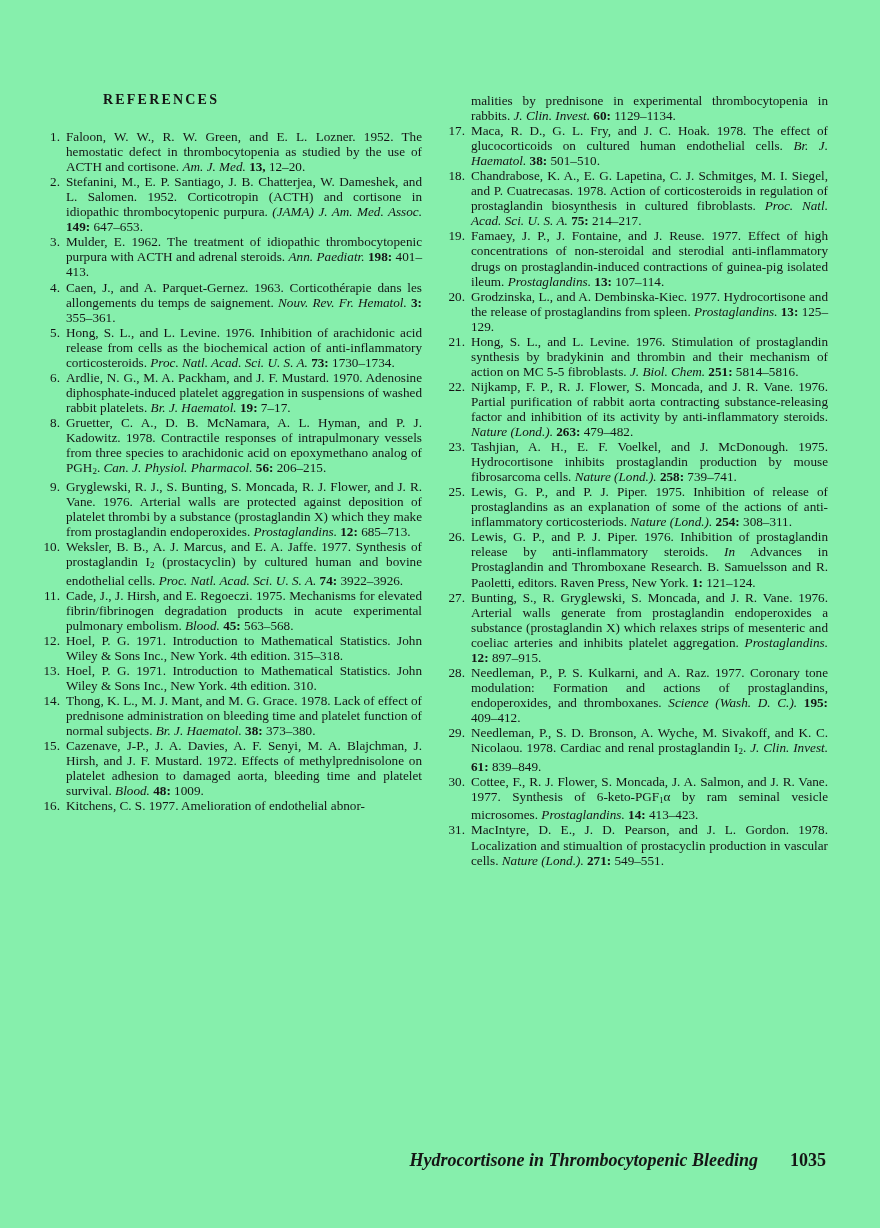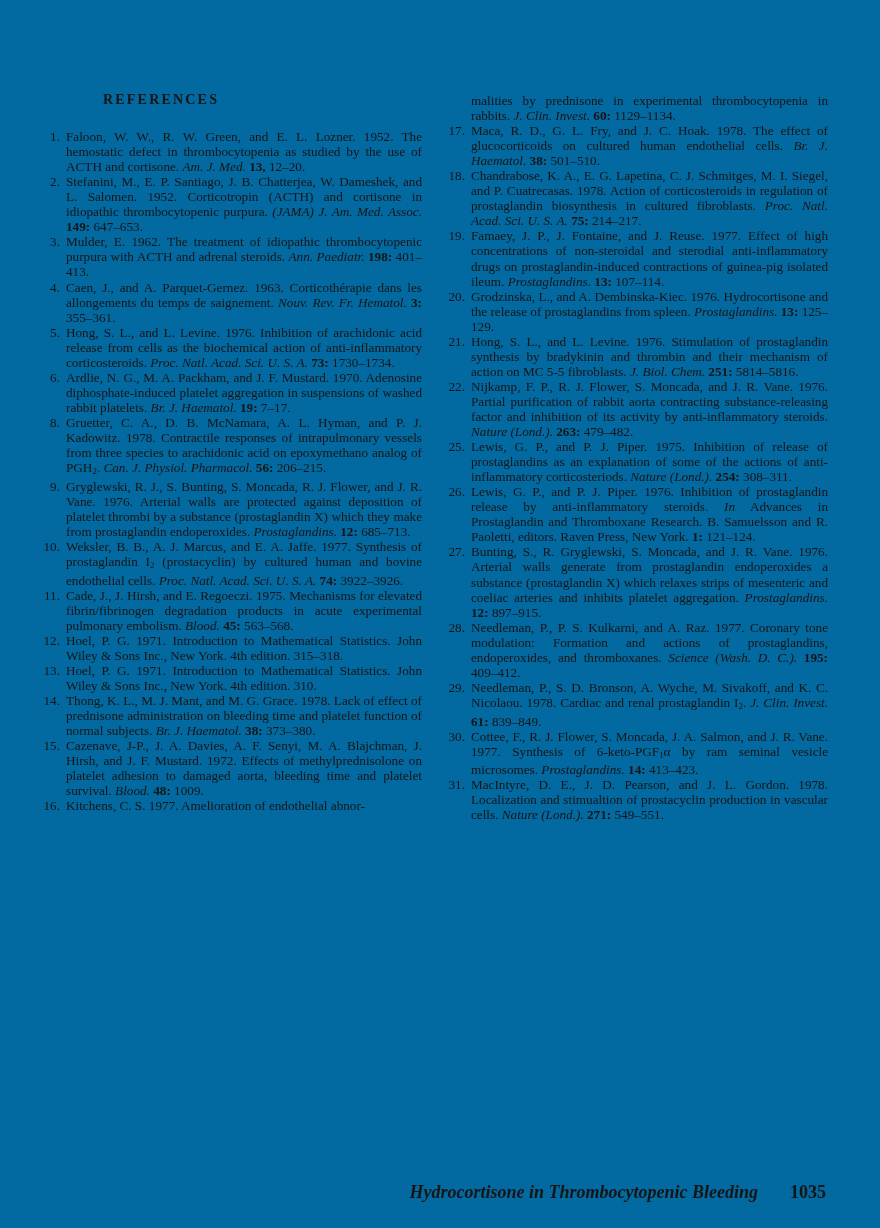--- a/index.html
+++ b/index.html
@@ -4,21 +4,21 @@
 <style>
   html, body {
     margin: 0;
     padding: 0;
     background: #ffffff;
   }
   .page {
     position: relative;
     width: 880px;
     height: 1228px;
-    background: #0369a1;
+    background: #86efac;
     color: #151515;
     font-family: "Liberation Serif", "DejaVu Serif", serif;
     overflow: hidden;
   }
   .col {
     position: absolute;
     font-size: 13.2px;
     line-height: 15.05px;
   }
   .col-left  { left: 41px;  top: 92px; width: 381px; }
@@ -52,21 +52,20 @@
     right: 54px;
     display: flex;
     align-items: baseline;
     gap: 32px;
     font-size: 18px;
   }
   .footer-title {
     font-style: italic;
     font-weight: bold;
     white-space: nowrap;
-    margin-top: 32px;
   }
   .footer-page {
     font-weight: bold;
   }
 </style>
 </head>
 <body>
 
 <div class="page">
 
@@ -89,23 +88,24 @@
         <div class="ref"><span class="num">15.</span><span><span class="seg-r">Cazenave, J-P., J. A. Davies, A. F. Senyi, M. A. Blajchman, J. Hirsh, and J. F. Mustard. 1972. Effects of methylprednisolone on platelet adhesion to damaged aorta, bleeding time and platelet survival. </span><span class="seg-i">Blood. </span><span class="seg-b">48:</span><span class="seg-r"> 1009.</span></span></div>
         <div class="ref"><span class="num">16.</span><span><span class="seg-r">Kitchens, C. S. 1977. Amelioration of endothelial abnor-</span></span></div>
       </div>
   </div>
 
   <div class="col col-right" id="refs-right">
       <div class="ref"><span class="num"></span><span><span class="seg-r">malities by prednisone in experimental thrombocytopenia in rabbits. </span><span class="seg-i">J. Clin. Invest. </span><span class="seg-b">60:</span><span class="seg-r"> 1129–1134.</span></span></div>
       <div class="ref"><span class="num">17.</span><span><span class="seg-r">Maca, R. D., G. L. Fry, and J. C. Hoak. 1978. The effect of glucocorticoids on cultured human endothelial cells. </span><span class="seg-i">Br. J. Haematol. </span><span class="seg-b">38:</span><span class="seg-r"> 501–510.</span></span></div>
       <div class="ref"><span class="num">18.</span><span><span class="seg-r">Chandrabose, K. A., E. G. Lapetina, C. J. Schmitges, M. I. Siegel, and P. Cuatrecasas. 1978. Action of corticosteroids in regulation of prostaglandin biosynthesis in cultured fibroblasts. </span><span class="seg-i">Proc. Natl. Acad. Sci. U. S. A. </span><span class="seg-b">75:</span><span class="seg-r"> 214–217.</span></span></div>
       <div class="ref"><span class="num">19.</span><span><span class="seg-r">Famaey, J. P., J. Fontaine, and J. Reuse. 1977. Effect of high concentrations of non-steroidal and sterodial anti-inflammatory drugs on prostaglandin-induced contractions of guinea-pig isolated ileum. </span><span class="seg-i">Prostaglandins. </span><span class="seg-b">13:</span><span class="seg-r"> 107–114.</span></span></div>
-      <div class="ref"><span class="num">20.</span><span><span class="seg-r">Grodzinska, L., and A. Dembinska-Kiec. 1976. Hydrocortisone and the release of prostaglandins from spleen. </span><span class="seg-i">Prostaglandins. </span><span class="seg-b">13:</span><span class="seg-r"> 125–129.</span></span></div>
+      <div class="ref"><span class="num">20.</span><span><span class="seg-r">Grodzinska, L., and A. Dembinska-Kiec. 1977. Hydrocortisone and the release of prostaglandins from spleen. </span><span class="seg-i">Prostaglandins. </span><span class="seg-b">13:</span><span class="seg-r"> 125–129.</span></span></div>
       <div class="ref"><span class="num">21.</span><span><span class="seg-r">Hong, S. L., and L. Levine. 1976. Stimulation of prostaglandin synthesis by bradykinin and thrombin and their mechanism of action on MC 5-5 fibroblasts. </span><span class="seg-i">J. Biol. Chem. </span><span class="seg-b">251:</span><span class="seg-r"> 5814–5816.</span></span></div>
       <div class="ref"><span class="num">22.</span><span><span class="seg-r">Nijkamp, F. P., R. J. Flower, S. Moncada, and J. R. Vane. 1976. Partial purification of rabbit aorta contracting substance-releasing factor and inhibition of its activity by anti-inflammatory steroids. </span><span class="seg-i">Nature (Lond.). </span><span class="seg-b">263:</span><span class="seg-r"> 479–482.</span></span></div>
+      <div class="ref"><span class="num">23.</span><span><span class="seg-r">Tashjian, A. H., E. F. Voelkel, and J. McDonough. 1975. Hydrocortisone inhibits prostaglandin production by mouse fibrosarcoma cells. </span><span class="seg-i">Nature (Lond.). </span><span class="seg-b">258:</span><span class="seg-r"> 739–741.</span></span></div>
       <div class="ref"><span class="num">25.</span><span><span class="seg-r">Lewis, G. P., and P. J. Piper. 1975. Inhibition of release of prostaglandins as an explanation of some of the actions of anti-inflammatory corticosteriods. </span><span class="seg-i">Nature (Lond.). </span><span class="seg-b">254:</span><span class="seg-r"> 308–311.</span></span></div>
       <div class="ref"><span class="num">26.</span><span><span class="seg-r">Lewis, G. P., and P. J. Piper. 1976. Inhibition of prostaglandin release by anti-inflammatory steroids. </span><span class="seg-i">In</span><span class="seg-r"> Advances in Prostaglandin and Thromboxane Research. B. Samuelsson and R. Paoletti, editors. Raven Press, New York. </span><span class="seg-b">1:</span><span class="seg-r"> 121–124.</span></span></div>
       <div class="ref"><span class="num">27.</span><span><span class="seg-r">Bunting, S., R. Gryglewski, S. Moncada, and J. R. Vane. 1976. Arterial walls generate from prostaglandin endoperoxides a substance (prostaglandin X) which relaxes strips of mesenteric and coeliac arteries and inhibits platelet aggregation. </span><span class="seg-i">Prostaglandins. </span><span class="seg-b">12:</span><span class="seg-r"> 897–915.</span></span></div>
       <div class="ref"><span class="num">28.</span><span><span class="seg-r">Needleman, P., P. S. Kulkarni, and A. Raz. 1977. Coronary tone modulation: Formation and actions of prostaglandins, endoperoxides, and thromboxanes. </span><span class="seg-i">Science (Wash. D. C.). </span><span class="seg-b">195:</span><span class="seg-r"> 409–412.</span></span></div>
       <div class="ref"><span class="num">29.</span><span><span class="seg-r">Needleman, P., S. D. Bronson, A. Wyche, M. Sivakoff, and K. C. Nicolaou. 1978. Cardiac and renal prostaglandin I</span><span class="seg-s">2</span><span class="seg-r">. </span><span class="seg-i">J. Clin. Invest. </span><span class="seg-b">61:</span><span class="seg-r"> 839–849.</span></span></div>
       <div class="ref"><span class="num">30.</span><span><span class="seg-r">Cottee, F., R. J. Flower, S. Moncada, J. A. Salmon, and J. R. Vane. 1977. Synthesis of 6-keto-PGF</span><span class="seg-s">1</span><span class="seg-r">α by ram seminal vesicle microsomes. </span><span class="seg-i">Prostaglandins. </span><span class="seg-b">14:</span><span class="seg-r"> 413–423.</span></span></div>
       <div class="ref"><span class="num">31.</span><span><span class="seg-r">MacIntyre, D. E., J. D. Pearson, and J. L. Gordon. 1978. Localization and stimualtion of prostacyclin production in vascular cells. </span><span class="seg-i">Nature (Lond.). </span><span class="seg-b">271:</span><span class="seg-r"> 549–551.</span></span></div>
     </div>
 
   <div class="footer">

